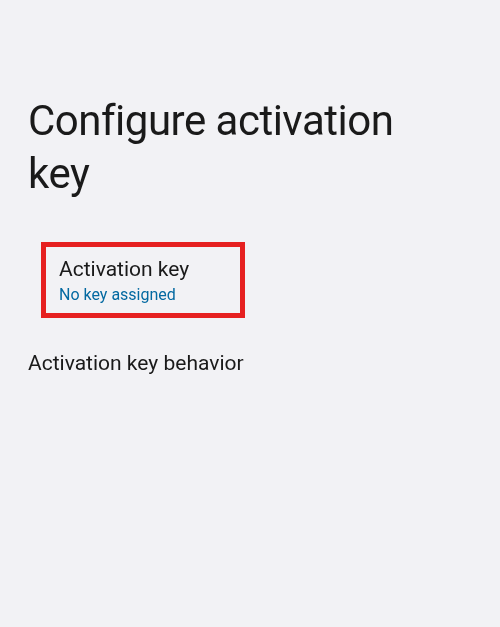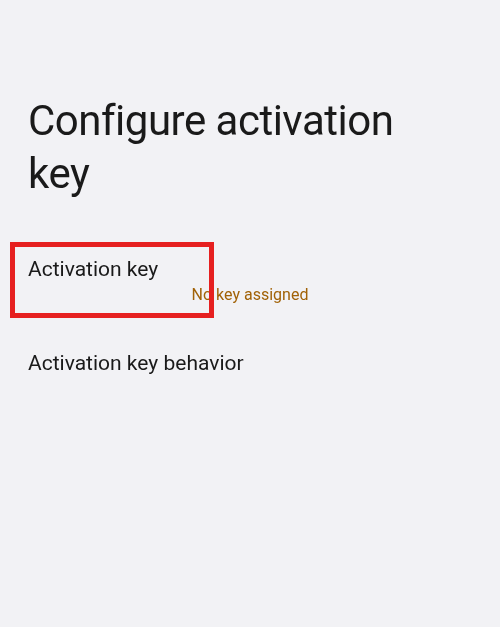--- a/index.html
+++ b/index.html
@@ -24,42 +24,42 @@
     }
     .settings-list {
       margin-top: 42px;
     }
     .setting-item {
       padding: 14px 28px;
       cursor: pointer;
     }
     .setting-item.highlighted {
       position: relative;
+      margin-left: 31px;
     }
     .highlight-box {
       position: absolute;
       left: 10px;
       top: 0;
       width: 204px;
       height: 76px;
       border: 5px solid #e62020;
       pointer-events: none;
     }
     .setting-title {
       font-size: 21px;
       font-weight: 400;
       color: #1a1a1a;
       line-height: 1.3;
     }
     .setting-subtitle {
       font-size: 16px;
       font-weight: 400;
-      color: #a16207;
+      color: #0369a1;
       margin-top: 2px;
-      text-align: center;
     }
     .second-item {
       margin-top: 18px;
     }
   </style>
 </head>
 <body>
 
 <h1 class="page-title">Configure activation key</h1>
 

